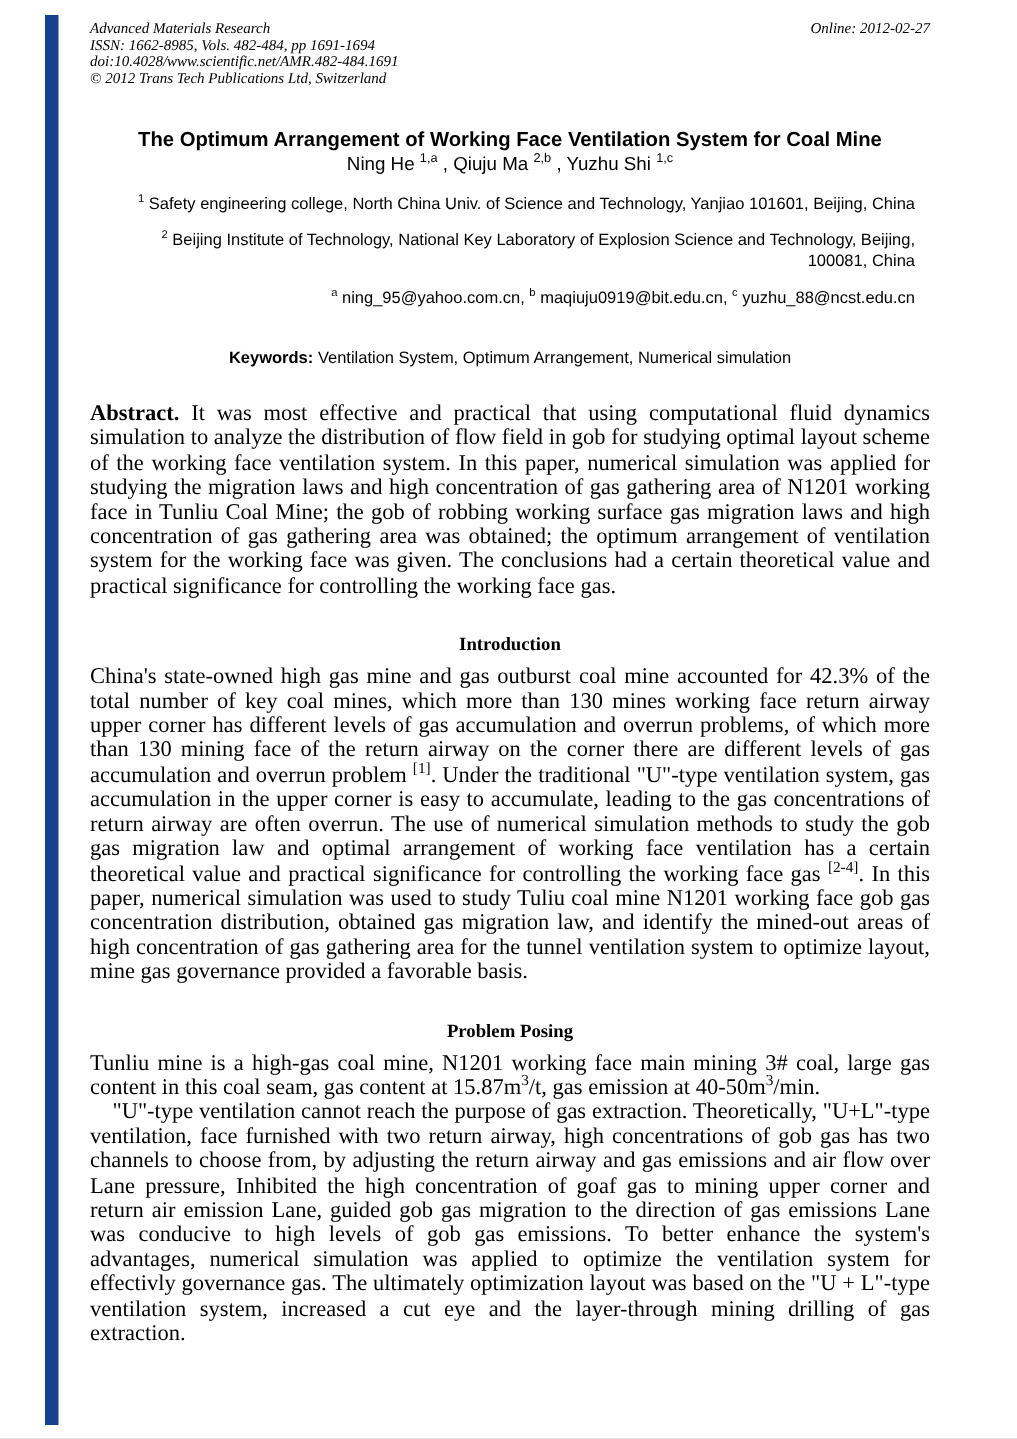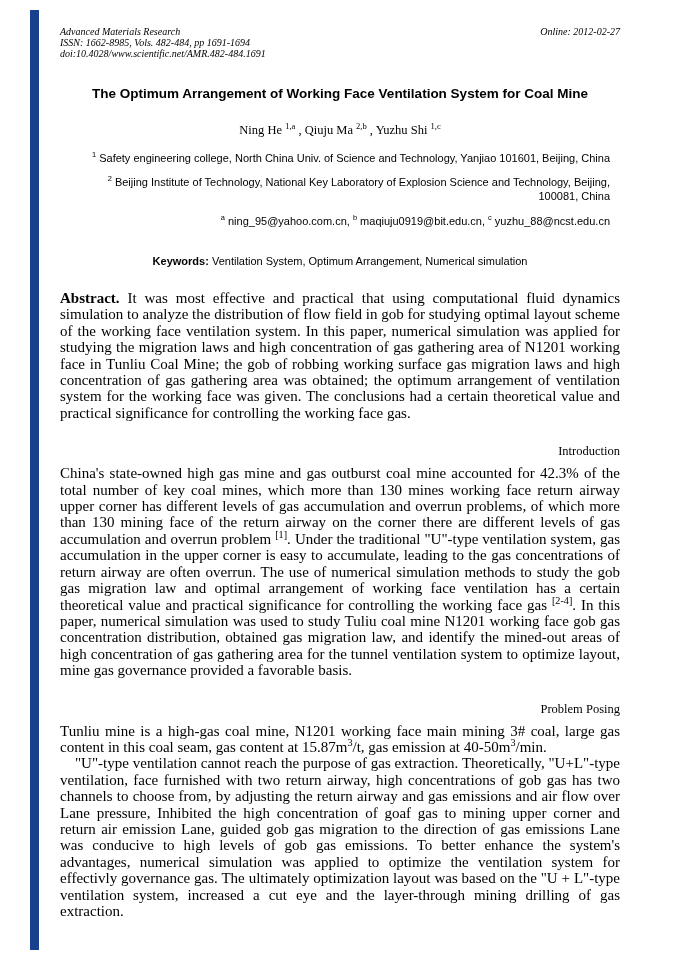--- a/index.html
+++ b/index.html
@@ -3,37 +3,37 @@
 <meta charset="utf-8">
 <style>
   * { margin: 0; padding: 0; box-sizing: border-box; }
   html, body { background: #888; }
   body { width: 678px; height: 959px; margin: 0 auto; position: relative; background: #ffffff; overflow: hidden; }
   .accent-bar {
     position: absolute; left: 30px; top: 10px; width: 9px; height: 940px;
     background: #16418c;
   }
   .content {
-    position: absolute; left: 60px; top: 26px; width: 560px; color: #000;
+    position: absolute; left: 60px; top: 14px; width: 560px; color: #000;
   }
   
   .jheader {
     font-family: "Liberation Serif", "DejaVu Serif", serif;
     font-style: italic; font-size: 10px; line-height: 11px;
   }
   .jheader .row1 { display: flex; justify-content: space-between; }
   
   .title {
     font-family: "Liberation Sans", "DejaVu Sans", sans-serif;
     font-weight: bold; font-size: 13.5px; line-height: 18px;
     text-align: center; margin-top: 26px;
   }
   .authors {
-    font-family: Liberation Serif, serif;
-    font-size: 12.5px; text-align: center; margin-top: 20px;
+    font-family: Liberation Sans, sans-serif;
+    font-size: 12.5px; text-align: center; 
   }
   .affil, .emails {
     font-family: "Liberation Sans", "DejaVu Sans", sans-serif;
     font-size: 11px; line-height: 14px; text-align: right;
     max-width: 540px; margin: 10px auto 0;
   }
   .affil.first { margin-top: 13px; }
   .emails { margin-top: 11px; }
   sup { font-size: 0.68em; vertical-align: super; line-height: 0; }
   
@@ -44,39 +44,40 @@
   .keywords b { font-weight: bold; }
   
   .bodytext {
     font-family: "Liberation Serif", "DejaVu Serif", serif;
     font-size: 15px; line-height: 16.4px; text-align: justify;
   }
   .abstract { margin-top: 23px; }
   .abstract b { font-weight: bold; }
   h2.sec-heading {
     font-family: "Liberation Serif", "DejaVu Serif", serif;
-    font-size: 12.5px; font-weight: normal; margin: 23px 0 6px; text-align: right;
+    font-size: 12.5px; font-weight: bold; margin: 23px 0 6px; text-align: center;
   }
   p.para { margin: 0; }
   p.para.indent { text-indent: 15px; }
 </style>
 </head>
 <body>
 
 <div class="accent-bar" style="background: rgb(22, 65, 140);"></div>
 
 <div class="content">
 
   <div class="jheader">
     <div class="row1">
       <span>Advanced Materials Research</span>
       <span>Online: 2012-02-27</span>
     </div>
     <div>ISSN: 1662-8985, Vols. 482-484, pp 1691-1694</div>
     <div>doi:10.4028/www.scientific.net/AMR.482-484.1691</div>
+    <div>© 2012 Trans Tech Publications Ltd, Switzerland</div>
   </div>
 
   <h1 class="title">The Optimum Arrangement of Working Face Ventilation System for Coal Mine</h1>
 
   <div class="authors"><span>Ning He </span><sup>1,a</sup><span> , Qiuju Ma </span><sup>2,b</sup><span> , Yuzhu Shi </span><sup>1,c</sup></div>
 
   <div class="affil first"><sup>1</sup><span> Safety engineering college, North China Univ. of Science and Technology, Yanjiao 101601, Beijing, China</span></div>
 
   <div class="affil"><sup>2</sup><span> Beijing Institute of Technology, National Key Laboratory of Explosion Science and Technology, Beijing, 100081, China</span></div>
 

